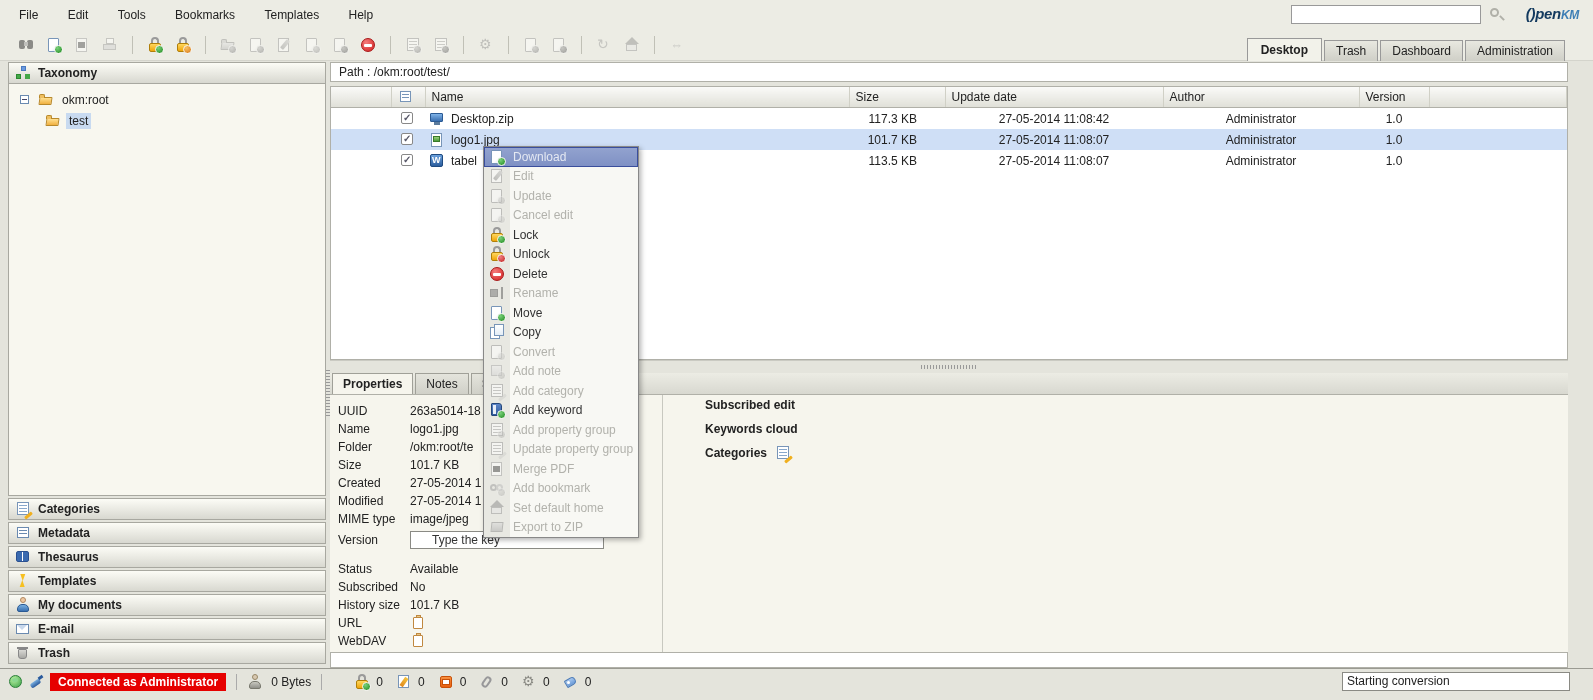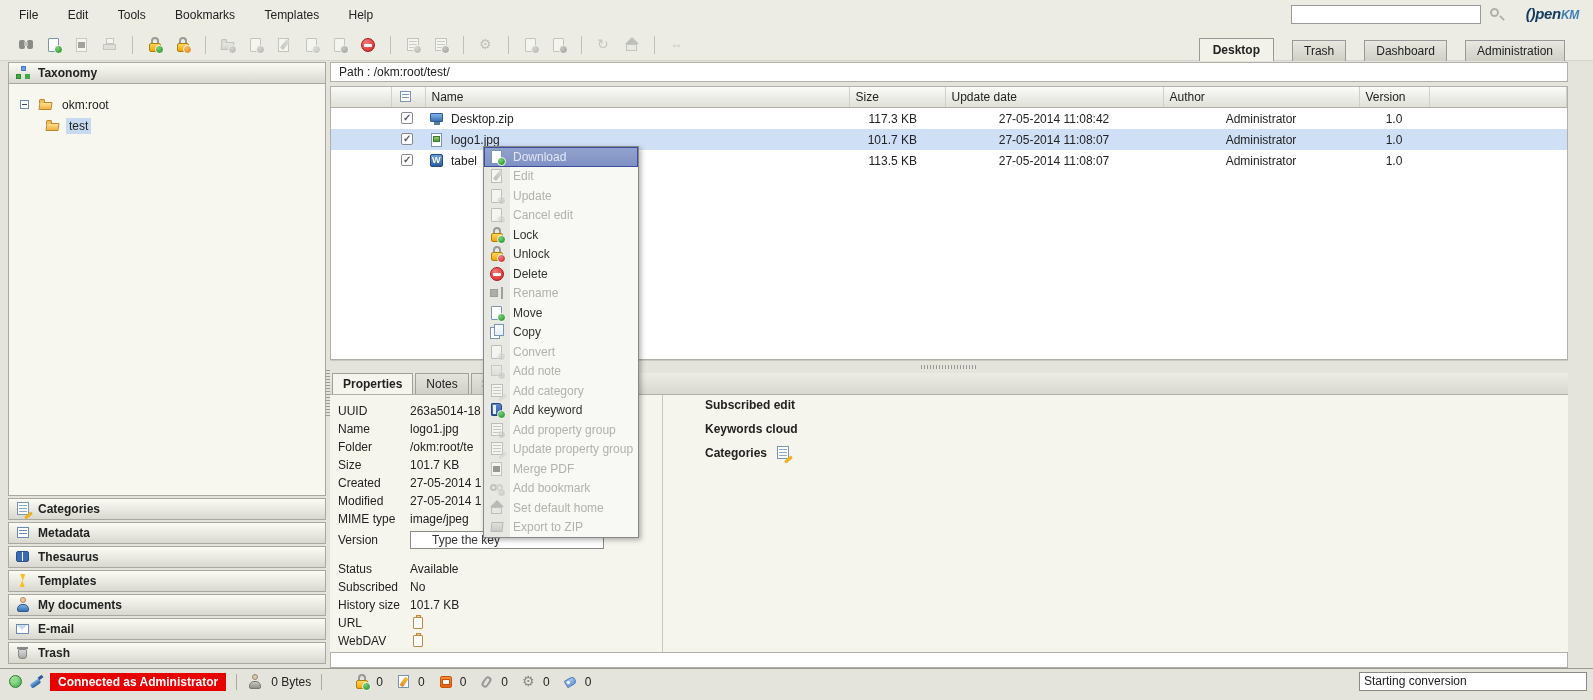--- a/index.html
+++ b/index.html
@@ -94,28 +94,28 @@
   #menubar .menu-item:first-child{margin-left:6px}
   #searchbox{position:absolute;right:112px;top:5px;width:182px;height:17px;border:1px solid #999;background:#fff;font:inherit;padding:0 3px}
   #search-mag{position:absolute;right:88px;top:7px}
   #logo{position:absolute;right:14px;top:5px;font-style:italic;font-weight:bold;font-size:15px;color:#12395e;letter-spacing:-.3px}
   #logo .km{color:#3e7fb5;font-size:12px}
   
   #toolbar{position:absolute;left:0;top:30px;right:0;height:30px;background:#ecece4;display:flex;align-items:center;padding-left:12px;border-bottom:1px solid #d4d4cc}
   .tbtn{width:24px;height:24px;display:flex;align-items:center;justify-content:center;margin:0 2px;position:relative}
   .tsep{width:1px;height:18px;background:#c0c0b6;margin:0 8px}
   #viewtabs{position:absolute;right:28px;bottom:-1px;display:flex;align-items:flex-end}
-  .vtab{padding:3px 11px;background:linear-gradient(#e8e8e0,#cfcfc7);border:1px solid #999;border-bottom:none;margin-left:18px}
+  .vtab{padding:3px 11px;background:linear-gradient(#e8e8e0,#cfcfc7);border:1px solid #999;border-bottom:none;margin-left:2px}
   .vtab.active{background:#f2f2ea;font-weight:bold;padding:4px 13px}
   
   #sidebar{position:absolute;left:8px;top:62px;width:318px;height:602px;display:flex;flex-direction:column}
   .acc{height:20px;background:linear-gradient(#fcfcf6,#d8d8d0);border:1px solid #a8a8a0;font-weight:bold;display:flex;align-items:center;gap:7px;padding-left:6px;margin-top:2px}
   .acc.first{margin-top:0}
   #tree{flex:1;background:#f8f7ef;border:1px solid #a8a8a0;border-top:none;padding:8px 0 0 8px;overflow:hidden}
-  .tree-row{display:flex;align-items:flex-end;gap:5px;height:21px}
+  .tree-row{display:flex;align-items:flex-start;gap:5px;height:21px}
   .tree-child{margin-left:28px}
   .tlabel{padding:1px 3px}
   .tlabel.sel{background:#c8daf0}
   
   #main{position:absolute;left:330px;top:62px;width:1238px;height:606px}
   #pathbar{position:absolute;top:0;left:0;right:0;height:18px;background:#fff;border:1px solid #b0b0a8;line-height:18px;padding-left:8px}
   #filearea{position:absolute;top:24px;left:0;right:0;height:272px;background:#fff;border:1px solid #b0b0a8;overflow:hidden}
   #filetable{width:100%;border-collapse:collapse;table-layout:fixed}
   #filetable th{height:20px;background:linear-gradient(#fafaf8,#e0e0d8);border-bottom:1px solid #b0b0a8;border-right:1px solid #d0d0c6;font-weight:normal;text-align:left;padding:0 6px}
   #filetable td{height:21px;padding:0 4px;white-space:nowrap;overflow:hidden}
@@ -141,21 +141,21 @@
   .gap{height:8px}
   .pright{flex:1;padding:3px 0 0 42px}
   .rphead{font-weight:bold;height:14px;margin-bottom:10px;display:flex;align-items:center;gap:8px}
   #msgstrip{position:absolute;left:0;right:0;bottom:0;height:14px;background:#fff;border:1px solid #b0b0a8}
   
   #statusbar{position:absolute;left:0;top:668px;right:0;height:25px;background:#e4e4dc;border-top:1px solid #9a9a92;display:flex;align-items:center;padding-left:8px}
   .sdiv{width:1px;height:16px;background:#aaa;margin:0 10px}
   #connbadge{background:#e60000;color:#fff;font-weight:bold;padding:2px 8px;margin-left:6px}
   .cnt{display:flex;align-items:center;gap:6px;margin-right:13px}
   #counters{display:flex;margin-left:22px}
-  #statusmsg{position:absolute;right:6px;top:3px;width:222px;height:17px;background:#fff;border:1px solid #8a8a84;line-height:17px;padding-left:4px;overflow:hidden}
+  #statusmsg{position:absolute;right:23px;top:3px;width:222px;height:17px;background:#fff;border:1px solid #8a8a84;line-height:17px;padding-left:4px;overflow:hidden}
   
   #ctxmenu{position:absolute;left:483px;top:146px;width:154px;z-index:50;border:1px solid #888;background:linear-gradient(90deg,#e8e8e2 0,#e8e8e2 26px,#f8f8f4 26px);box-shadow:2px 2px 5px rgba(0,0,0,.3)}
   .mi{height:19.5px;display:flex;align-items:center;gap:8px;padding-left:5px;cursor:default}
   .mi .milabel{color:#333}
   .mi.off .milabel{color:#b2b2ac}
   .mi.off .ic,.mi.off .bdg,.mi.off .pen{filter:grayscale(1) opacity(.5)}
   .mi.hl{background:linear-gradient(#93a3cf,#7e90c4);outline:1px solid #3a4e9c;outline-offset:-1px}
   .mi.hl .milabel{color:#e4e8f2}
 </style>
 </head>

